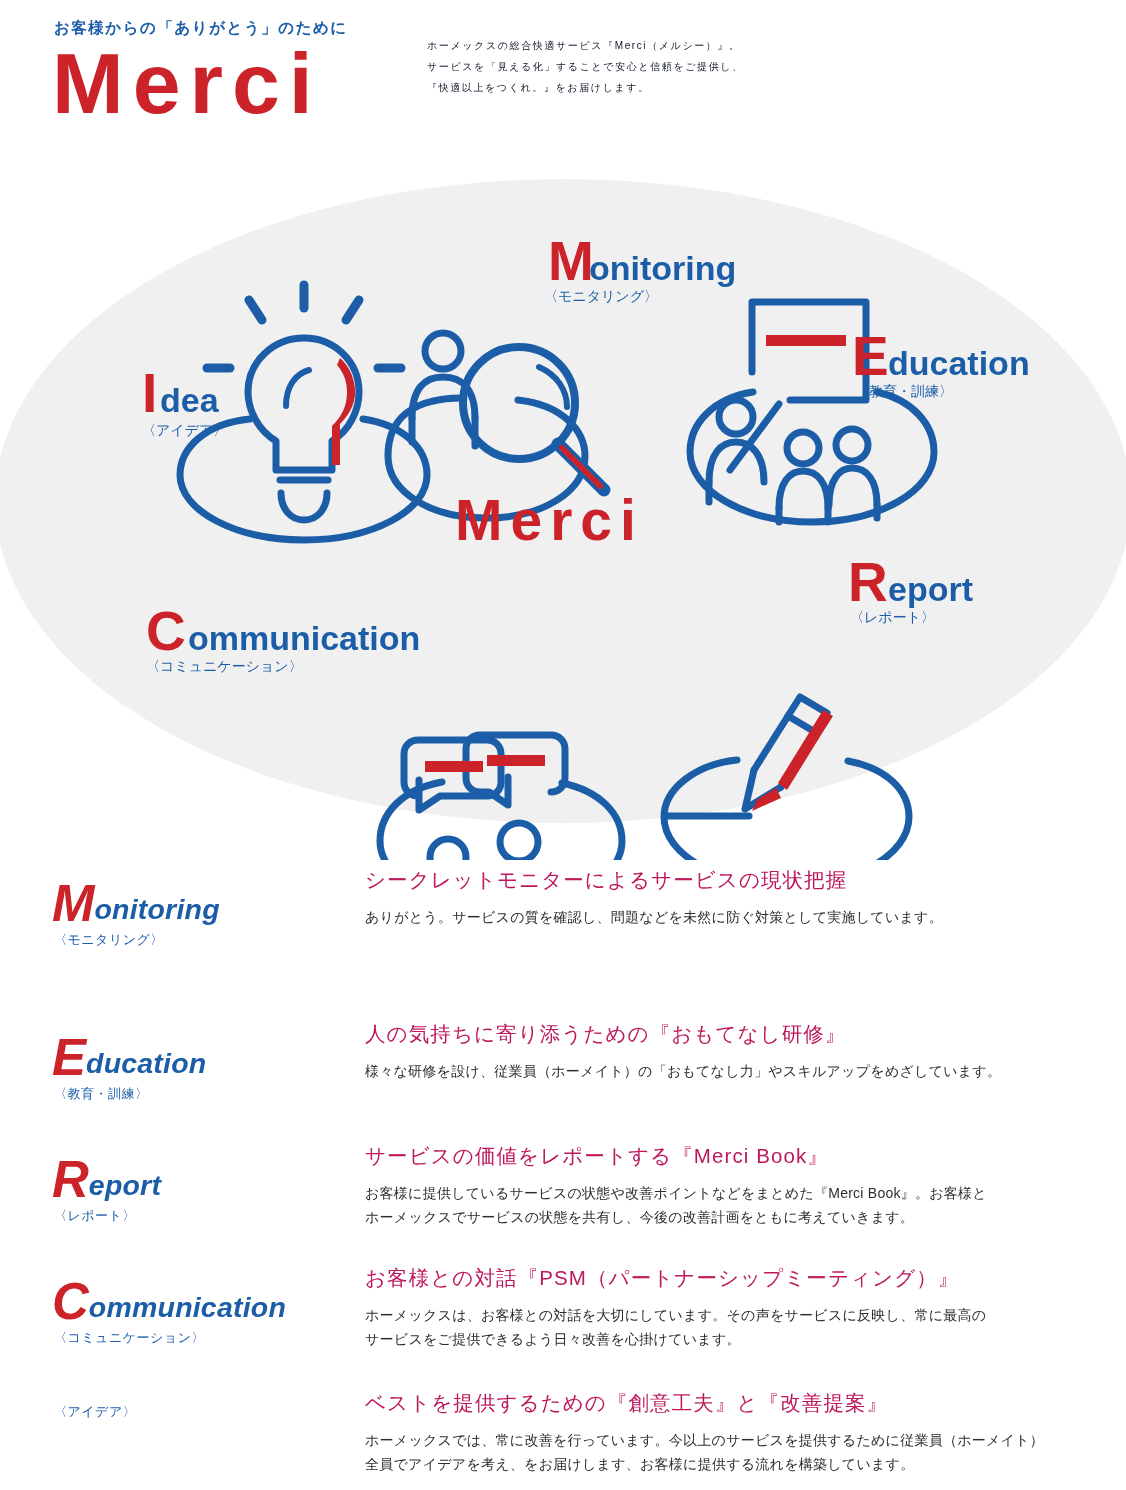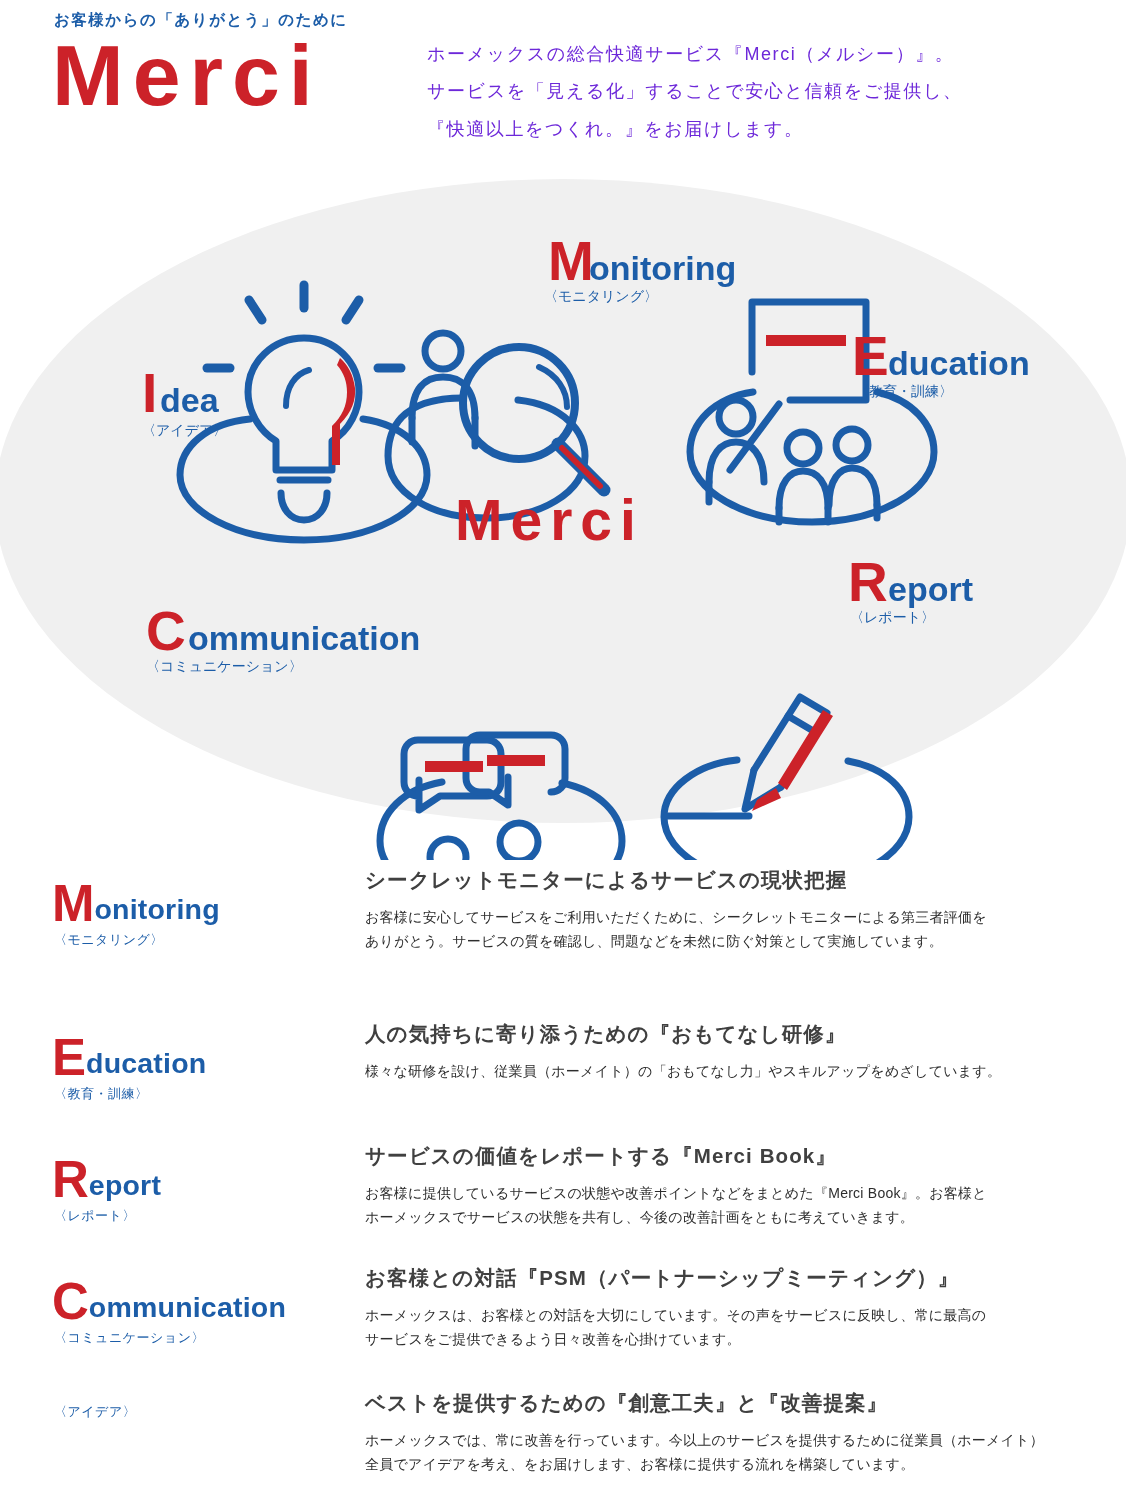--- a/index.html
+++ b/index.html
@@ -17,21 +17,21 @@
   }
 
   
   .header {
     position: absolute;
     left: 0; top: 0;
     width: 1126px; height: 160px;
   }
   .brand-block {
     position: absolute;
-    left: 52px; top: 12px;
+    left: 52px; top: 20px;
     width: 360px;
   }
   .brand-tagline {
     font-size: 15.5px;
     font-weight: bold;
     color: #1c5da8;
     letter-spacing: 1.5px;
     line-height: 1;
     margin: 0 0 2px 2px;
   }
@@ -40,24 +40,24 @@
     font-weight: bold;
     color: #cc2229;
     letter-spacing: 9px;
     line-height: 1.05;
     margin: 0;
   }
   .intro {
     position: absolute;
     left: 427px; top: 36px;
     width: 640px;
-    font-size: 18px;
+    font-size: 10px;
     line-height: 2.08;
     letter-spacing: 1.6px;
-    color: #6d28d9;
+    color: #0f172a;
   }
   .intro p { margin: 0; }
 
   
   .diagram {
     position: absolute;
     left: 0; top: 160px;
     width: 1126px; height: 700px;
   }
   .diagram svg { display: block; }
@@ -79,20 +79,21 @@
     width: 300px;
   }
   .label-word {
     white-space: nowrap;
     line-height: 1;
     margin: 0;
     color: #1c5da8;
     font-weight: bold;
     font-size: 28.5px;
     letter-spacing: 0.2px;
+    font-style: italic;
   }
   .label-word .cap {
     color: #cc2229;
     font-size: 51px;
     line-height: 1;
     vertical-align: -2px;
     letter-spacing: 0px;
   }
   .label-kana {
     margin: 4px 0 0 2px;
@@ -103,22 +104,22 @@
   }
   .detail-body {
     position: absolute;
     left: 365px;
     top: 0;
     width: 720px;
   }
   .detail-heading {
     margin: 0 0 12px 0;
     font-size: 20.5px;
-    font-weight: bold;
-    color: #404040;
+    font-weight: normal;
+    color: #be185d;
     letter-spacing: 1.1px;
     line-height: 1.2;
   }
   .detail-text {
     margin: 0;
     font-size: 14px;
     line-height: 1.75;
     letter-spacing: 0.25px;
     color: #2d2d2d;
   }
@@ -291,21 +292,20 @@
 <div class="detail-list">
 
   <div class="detail-row row-monitoring">
     <div class="detail-label">
       <div class="label-word"><span class="cap">M</span><span>onitoring</span></div>
       <div class="label-kana">〈モニタリング〉</div>
     </div>
     <div class="detail-body">
       <h3 class="detail-heading">シークレットモニターによるサービスの現状把握</h3>
       <p class="detail-text">
-        <span>お客様に安心してサービスをご利用いただくために、シークレットモニターによる第三者評価を</span>
         <span>ありがとう。サービスの質を確認し、問題などを未然に防ぐ対策として実施しています。</span>
       </p>
     </div>
   </div>
 
   <div class="detail-row row-education">
     <div class="detail-label">
       <div class="label-word"><span class="cap">E</span><span>ducation</span></div>
       <div class="label-kana">〈教育・訓練〉</div>
     </div>

